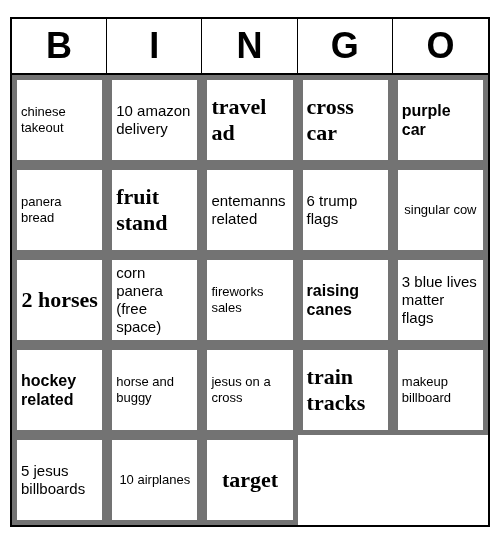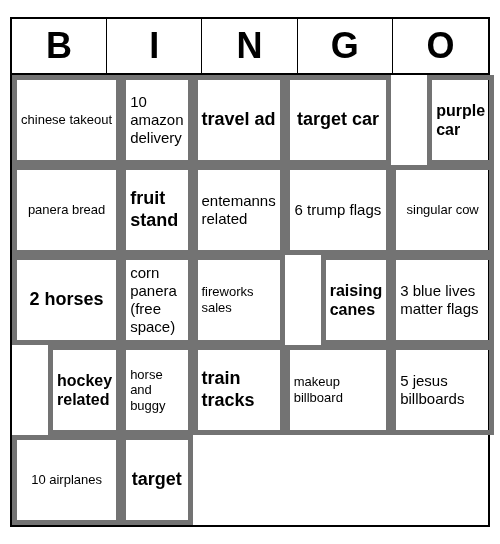--- a/index.html
+++ b/index.html
@@ -52,28 +52,28 @@
       display: flex;
       align-items: center;
       justify-content: center;
       padding: 4px;
       min-height: 88px;
       font-size: 13px;
       line-height: 1.2;
     }
 
     .bingo-cell.large-text {
-      font-size: 18px;
+      font-size: 22px;
       font-weight: bold;
+      font-family: Liberation Serif, serif;
     }
 
     .bingo-cell.medium-text {
       font-size: 16px;
       font-weight: bold;
-      margin-left: 36px;
     }
 
     .bingo-cell.small-text {
       font-size: 15px;
     }
   </style>
 </head>
 <body>
 
 <div class="bingo-card">
@@ -81,33 +81,34 @@
   <div class="bingo-header-cell">B</div>
       <div class="bingo-header-cell">I</div>
       <div class="bingo-header-cell">N</div>
       <div class="bingo-header-cell">G</div>
       <div class="bingo-header-cell">O</div>
     </div>
   <div class="bingo-grid">
   <div class="bingo-cell ">chinese takeout</div>
       <div class="bingo-cell small-text">10 amazon delivery</div>
       <div class="bingo-cell large-text">travel ad</div>
-      <div class="bingo-cell large-text">target car</div>
+      <div class="bingo-cell large-text">cross car</div>
       <div class="bingo-cell medium-text">purple car</div>
       <div class="bingo-cell ">panera bread</div>
       <div class="bingo-cell large-text">fruit stand</div>
       <div class="bingo-cell small-text">entemanns related</div>
       <div class="bingo-cell small-text">6 trump flags</div>
       <div class="bingo-cell ">singular cow</div>
       <div class="bingo-cell large-text">2 horses</div>
       <div class="bingo-cell small-text">corn panera (free space)</div>
       <div class="bingo-cell ">fireworks sales</div>
       <div class="bingo-cell medium-text">raising canes</div>
       <div class="bingo-cell small-text">3 blue lives matter flags</div>
       <div class="bingo-cell medium-text">hockey related</div>
       <div class="bingo-cell ">horse and buggy</div>
+      <div class="bingo-cell ">jesus on a cross</div>
       <div class="bingo-cell large-text">train tracks</div>
       <div class="bingo-cell ">makeup billboard</div>
       <div class="bingo-cell small-text">5 jesus billboards</div>
       <div class="bingo-cell ">10 airplanes</div>
       <div class="bingo-cell large-text">target</div>
     </div>
 </div>
 
 </body></html>

